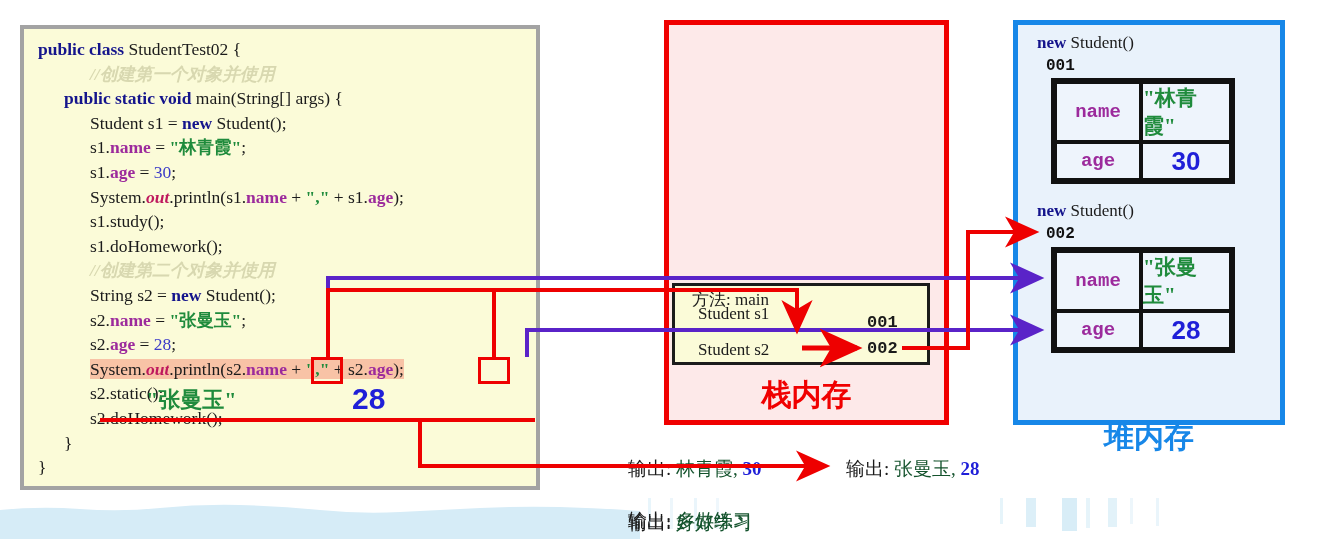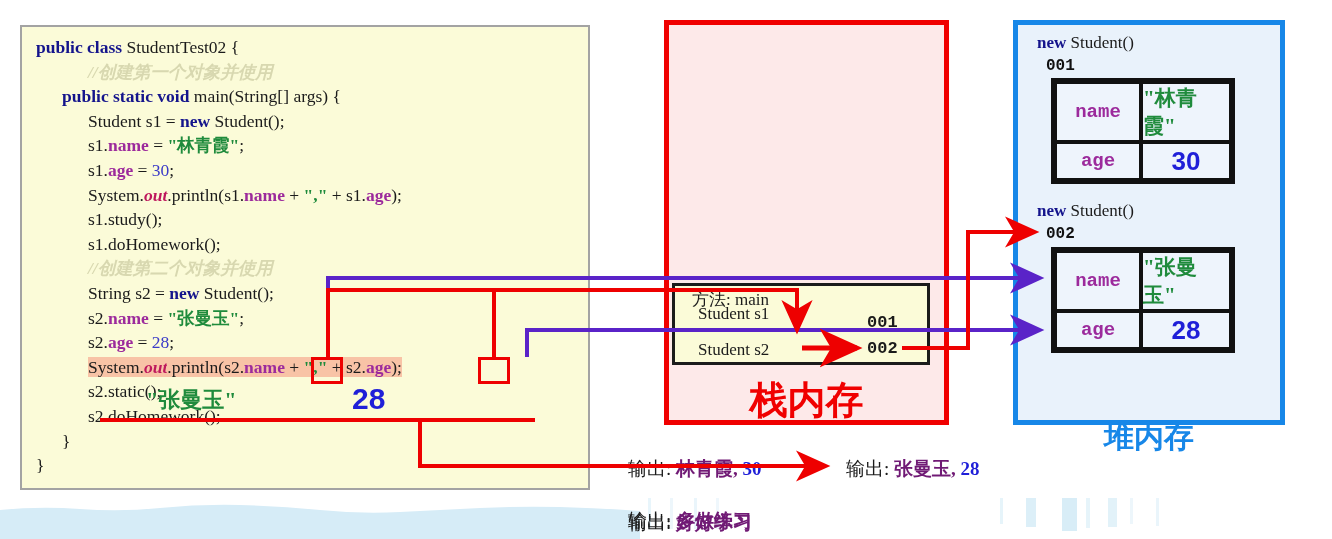--- a/index.html
+++ b/index.html
@@ -6,22 +6,22 @@
   body{
     width:1332px;height:539px;position:relative;overflow:hidden;
     background:#ffffff;
     font-family:"Liberation Serif","DejaVu Serif",serif;
   }
   
   #bottom-deco{position:absolute;left:0;top:498px;width:1332px;height:41px;overflow:hidden;}
   #bottom-deco .bar{position:absolute;bottom:0;background:#d6ecf7;}
   
   #code-panel{
-    position:absolute;left:20px;top:25px;width:570px;height:465px;
-    background:#fbfbd8;border:2px solid #a3a3a3;box-sizing:border-box;
+    position:absolute;left:20px;top:25px;width:520px;height:465px;
+    background:#fbfbd8;border:4px solid #a3a3a3;box-sizing:border-box;
   }
   .code-lines{position:absolute;left:14px;top:8px;right:4px;}
   .cl{height:24.6px;line-height:24.6px;white-space:pre;font-size:17.5px;
       font-family:"Liberation Serif","DejaVu Serif",serif;color:#1b1b1b;}
   .ind1{padding-left:26px;}
   .ind2{padding-left:52px;}
   .kw{color:#14148c;font-weight:bold;}
   .field{color:#9c2a9c;font-weight:bold;}
   .str{color:#1f8b3c;font-weight:bold;}
   .num{color:#3a3ac8;}
@@ -40,21 +40,21 @@
     position:absolute;left:664px;top:20px;width:285px;height:405px;
     background:#fde9e9;border:5px solid #f00000;box-sizing:border-box;
   }
   #stack-inner{
     position:absolute;left:672px;top:283px;width:258px;height:82px;
     background:#fbfbd8;border:3px solid #1b1b1b;box-sizing:border-box;
   }
   .stk-row{position:absolute;white-space:nowrap;font-size:17px;color:#1b1b1b;
            font-family:"Liberation Serif","DejaVu Serif",serif;}
   #stack-title{position:absolute;left:664px;top:375px;width:285px;text-align:center;
-    font-size:38px;font-weight:bold;color:#f00000;
+    font-size:30px;font-weight:bold;color:#f00000;
     font-family:"Liberation Sans","DejaVu Sans",sans-serif;}
   
   #heap-panel{
     position:absolute;left:1013px;top:20px;width:272px;height:405px;
     background:#e9f2fb;border:5px solid #1787e8;box-sizing:border-box;
   }
   .heap-new{position:absolute;font-size:17px;color:#1b1b1b;white-space:nowrap;}
   .heap-new b{color:#14148c;}
   .heap-addr{position:absolute;font-size:16px;font-weight:bold;color:#111;
              font-family:"Liberation Mono","DejaVu Sans Mono",monospace;}
@@ -66,21 +66,21 @@
   .obj-key{color:#9c2a9c;font-size:19px;font-weight:bold;
            font-family:"Liberation Mono","DejaVu Sans Mono",monospace;}
   .obj-val-str{color:#1f8b3c;font-size:21px;font-weight:bold;}
   .obj-val-num{color:#1f1fd8;font-size:26px;font-weight:bold;
                font-family:"Liberation Sans","DejaVu Sans",sans-serif;}
   #heap-title{position:absolute;left:1013px;top:370px;width:272px;text-align:center;
     font-size:30px;font-weight:bold;color:#1787e8;
     font-family:"Liberation Sans","DejaVu Sans",sans-serif;margin-top:47px;}
   
   .out-line{position:absolute;white-space:nowrap;font-size:19px;color:#1b1b1b;}
-  .out-line .g{color:#701a75;font-weight:bold;}
+  .out-line .g{color:#14532d;font-weight:normal;}
   .out-line .b{color:#1f1fd8;font-weight:bold;}
   
   #overlay{position:absolute;left:0;top:0;width:1332px;height:539px;pointer-events:none;}
 </style>
 </head>
 <body>
 
 <div id="bottom-deco">
   <svg width="1332" height="41">
     <path d="M0 12 Q 40 8 80 11 T 160 10 T 240 7 T 320 12 T 400 14 T 480 10 T 560 9 T 640 13 L 640 41 L 0 41 Z" fill="#d6ecf7"></path>

